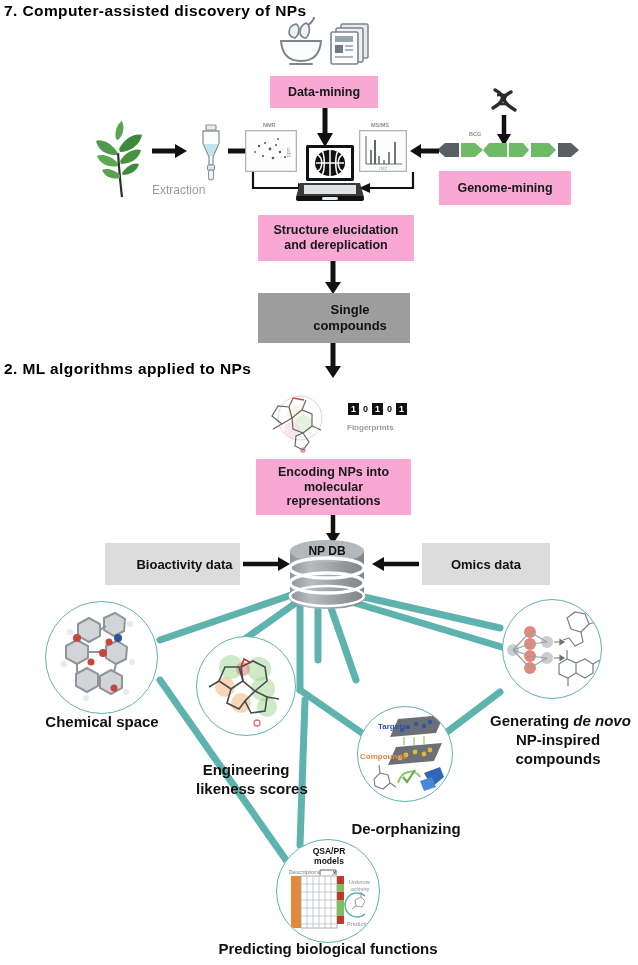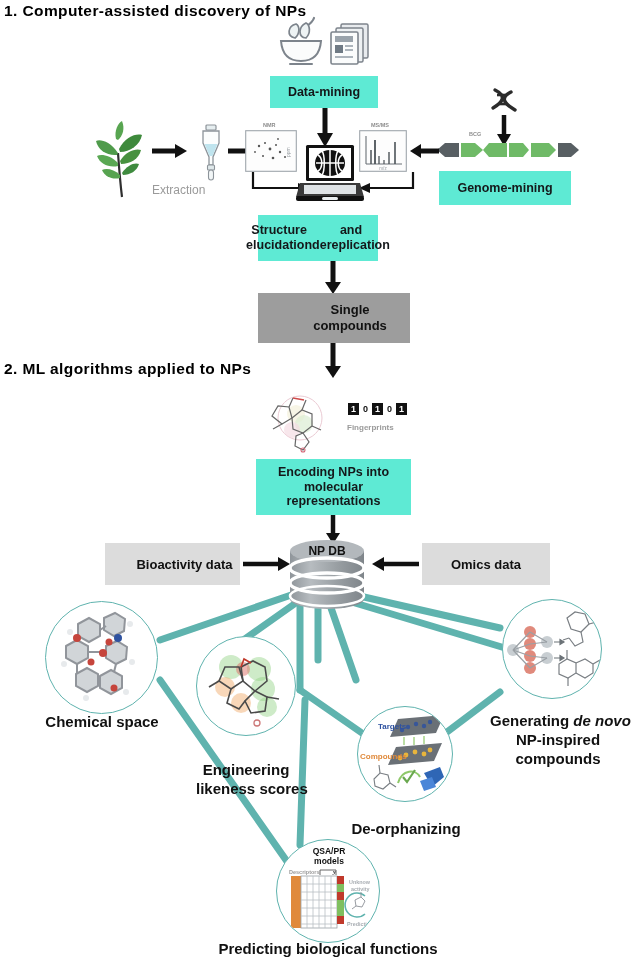--- a/index.html
+++ b/index.html
@@ -21,21 +21,21 @@
   .section-heading {
     font-weight: bold;
     font-size: 15.5px;
     letter-spacing: 0.4px;
     color: #000;
     white-space: nowrap;
   }
 
   
   .tealbox {
-    background: #5eead4;
+    background: #f9a8d4;
     color: #14181a;
     font-weight: bold;
     font-size: 12.5px;
     line-height: 1.18;
     display: flex;
     align-items: center;
     justify-content: center;
     text-align: center;
     padding: 4px 6px;
   }
@@ -99,21 +99,21 @@
     text-align: center; line-height: 12px;
   }
 
   svg { display: block; overflow: visible; }
 </style>
 </head>
 <body>
 
 <div id="stage">
 
-  <div class="abs section-heading" style="left:4px; top:2px;">1. Computer-assisted discovery of NPs</div>
+  <div class="abs section-heading" style="left:4px; top:2px;">7. Computer-assisted discovery of NPs</div>
 
   <div class="abs" style="left:276px; top:14px;">
     <svg width="56" height="54" viewBox="0 0 56 54">
       <path d="M38 4 C36 10 30 12 27 15" stroke="#7d848c" stroke-width="2.2" fill="none" stroke-linecap="round"></path>
       <path d="M20 10 C12 12 10 22 19 24 C24 20 24 12 20 10 Z" fill="#eef3f4" stroke="#7d848c" stroke-width="1.7"></path>
       <path d="M30 9 C22 13 22 23 30 24 C35 19 34 11 30 9 Z" fill="#eef3f4" stroke="#7d848c" stroke-width="1.7"></path>
       <path d="M5 27 L45 27 C44 40 37 47 25 47 C13 47 6 40 5 27 Z" fill="#fbfcfc" stroke="#7d848c" stroke-width="2"></path>
       <line x1="14" y1="50" x2="36" y2="50" stroke="#7d848c" stroke-width="2" stroke-linecap="round"></line>
     </svg>
   </div>
@@ -277,21 +277,21 @@
 
   <div class="abs" style="left:409px; top:143px;">
     <svg width="30" height="16" viewBox="0 0 30 16">
       <line x1="30" y1="8" x2="11" y2="8" stroke="#111" stroke-width="5"></line>
       <polygon points="12,1 12,15 1,8" fill="#111"></polygon>
     </svg>
   </div>
 
   <div class="abs tealbox" style="left:439px; top:171px; width:132px; height:34px;">Genome-mining</div>
 
-  <div class="abs tealbox" style="left:258px; top:215px; width:120px; height:46px; ">
+  <div class="abs tealbox" style="left:258px; top:215px; width:156px; height:46px; flex-direction:column;">
     <span>Structure elucidation</span>
     <span>and dereplication</span>
   </div>
 
   <div class="abs" style="left:324px; top:261px;">
     <svg width="18" height="34" viewBox="0 0 18 34">
       <line x1="9" y1="0" x2="9" y2="22" stroke="#111" stroke-width="5"></line>
       <polygon points="1,21 17,21 9,33" fill="#111"></polygon>
     </svg>
   </div>

